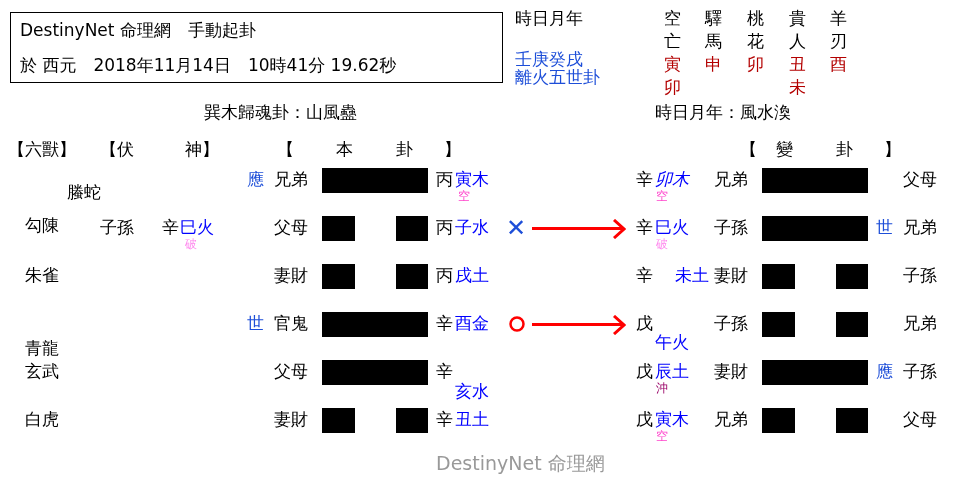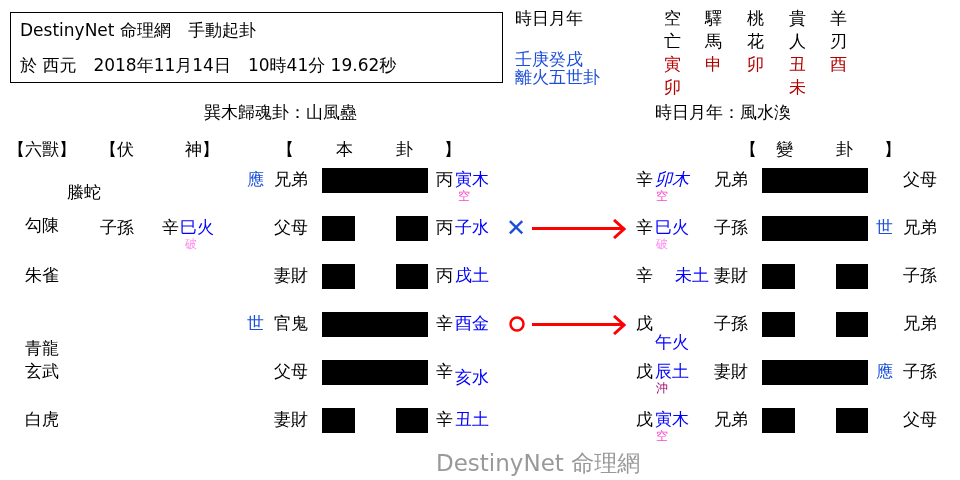--- a/index.html
+++ b/index.html
@@ -121,21 +121,21 @@
     <div class="abs t18" style="left:636px;top:313px;">戊</div>
     <div class="abs t18 blue" style="left:655px;top:332px;">午火</div>
     <div class="abs t18" style="left:714px;top:313px;">子孫</div>
     <div class="bar" style="left:762px;top:312px;width:33px;"></div>
     <div class="bar" style="left:836px;top:312px;width:32px;"></div>
     <div class="abs t18" style="left:903px;top:313px;">兄弟</div>
     <div class="abs t18" style="left:25px;top:361px;">玄武</div>
     <div class="abs t18" style="left:274px;top:361px;">父母</div>
     <div class="bar" style="left:322px;top:360px;width:106px;"></div>
     <div class="abs t18" style="left:436px;top:361px;">辛</div>
-    <div class="abs t18 blue" style="left:455px;top:367px;">亥水</div>
+    <div class="abs t18 blue" style="left:455px;top:381px;">亥水</div>
     <div class="abs t18" style="left:636px;top:361px;">戊</div>
     <div class="abs t18 blue" style="left:655px;top:361px;">辰土</div>
     <div class="abs sub purple" style="left:656px;top:382px;">沖</div>
     <div class="abs t18" style="left:714px;top:361px;">妻財</div>
     <div class="bar" style="left:762px;top:360px;width:106px;"></div>
     <div class="abs t18 red" style="left:876px;top:361px;">應</div>
     <div class="abs t18" style="left:903px;top:361px;">子孫</div>
     <div class="abs t18" style="left:25px;top:409px;">白虎</div>
     <div class="abs t18" style="left:274px;top:409px;">妻財</div>
     <div class="bar" style="left:322px;top:408px;width:33px;"></div>
@@ -157,13 +157,13 @@
       <polyline points="2,1 12,10 2,19" fill="none" stroke="#ff0000" stroke-width="3"></polyline>
     </svg>
 </div>
 <div>
   <div class="arrow-line" style="left:532px;top:323px;width:90px;"></div>
   <svg class="abs" style="left:612px;top:315px;" width="14" height="20">
       <polyline points="2,1 12,10 2,19" fill="none" stroke="#ff0000" stroke-width="3"></polyline>
     </svg>
 </div>
 
-<div class="abs gray" style="left:436px;top:452px;font-size:23px;line-height:22px;">DestinyNet 命理網</div>
+<div class="abs gray" style="left:436px;top:452px;font-size:19px;line-height:22px;">DestinyNet 命理網</div>
 
 </body></html>

